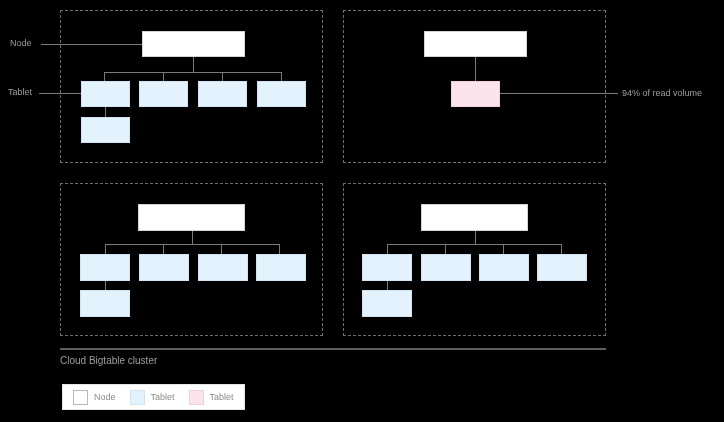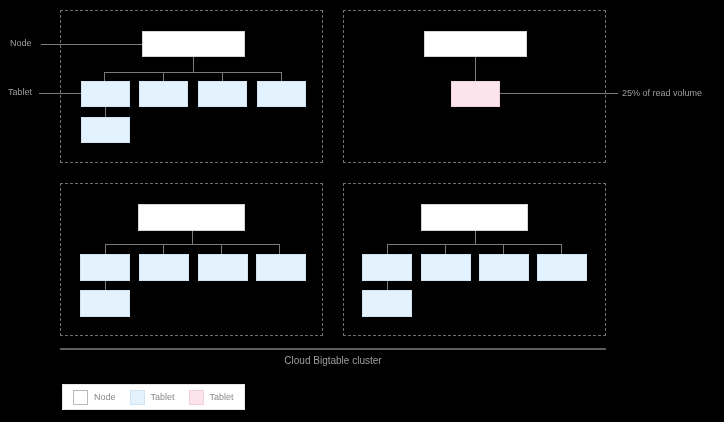--- a/index.html
+++ b/index.html
@@ -78,21 +78,20 @@
     top: 348px;
     width: 546px;
     height: 2px;
     background: #5e5e5e;
   }
   .cluster-caption {
     position: absolute;
     left: 60px;
     top: 354px;
     width: 546px;
-    text-align: center;
     color: #9e9e9e;
     font-size: 10px;
     line-height: 13px;
     white-space: nowrap;
   }
 
   
   .legend {
     position: absolute;
     left: 62px;
@@ -168,21 +167,21 @@
   <div class="conn conn-v" style="left:105px; top:107px; height:10px;"></div>
   <div class="box tablet-box" style="left:81px; top:117px; width:49px; height:26px;"></div>
 
   <div class="quadrant" style="left:343px; top:10px; width:263px; height:153px;"></div>
 
   <div class="box node-box" style="left:424px; top:31px; width:103px; height:26px;"></div>
   <div class="conn conn-v" style="left:475px; top:57px; height:24px;"></div>
   <div class="box tablet-hot-box" style="left:451px; top:81px; width:49px; height:26px;"></div>
 
   <div class="conn conn-h" style="left:500px; top:93px; width:118px;"></div>
-  <div class="callout-label" style="left:622px; top:88px;">25% of read volume</div>
+  <div class="callout-label" style="left:622px; top:88px;">94% of read volume</div>
 
   <div class="quadrant" style="left:60px; top:183px; width:263px; height:153px;"></div>
 
   <div class="box node-box" style="left:138px; top:204px; width:107px; height:27px;"></div>
   <div class="conn conn-v" style="left:192px; top:231px; height:13px;"></div>
   <div class="conn conn-h" style="left:105px; top:244px; width:174px;"></div>
   <div class="conn conn-v" style="left:105px; top:244px; height:10px;"></div>
   <div class="conn conn-v" style="left:163px; top:244px; height:10px;"></div>
   <div class="conn conn-v" style="left:221px; top:244px; height:10px;"></div>
   <div class="conn conn-v" style="left:279px; top:244px; height:10px;"></div>

